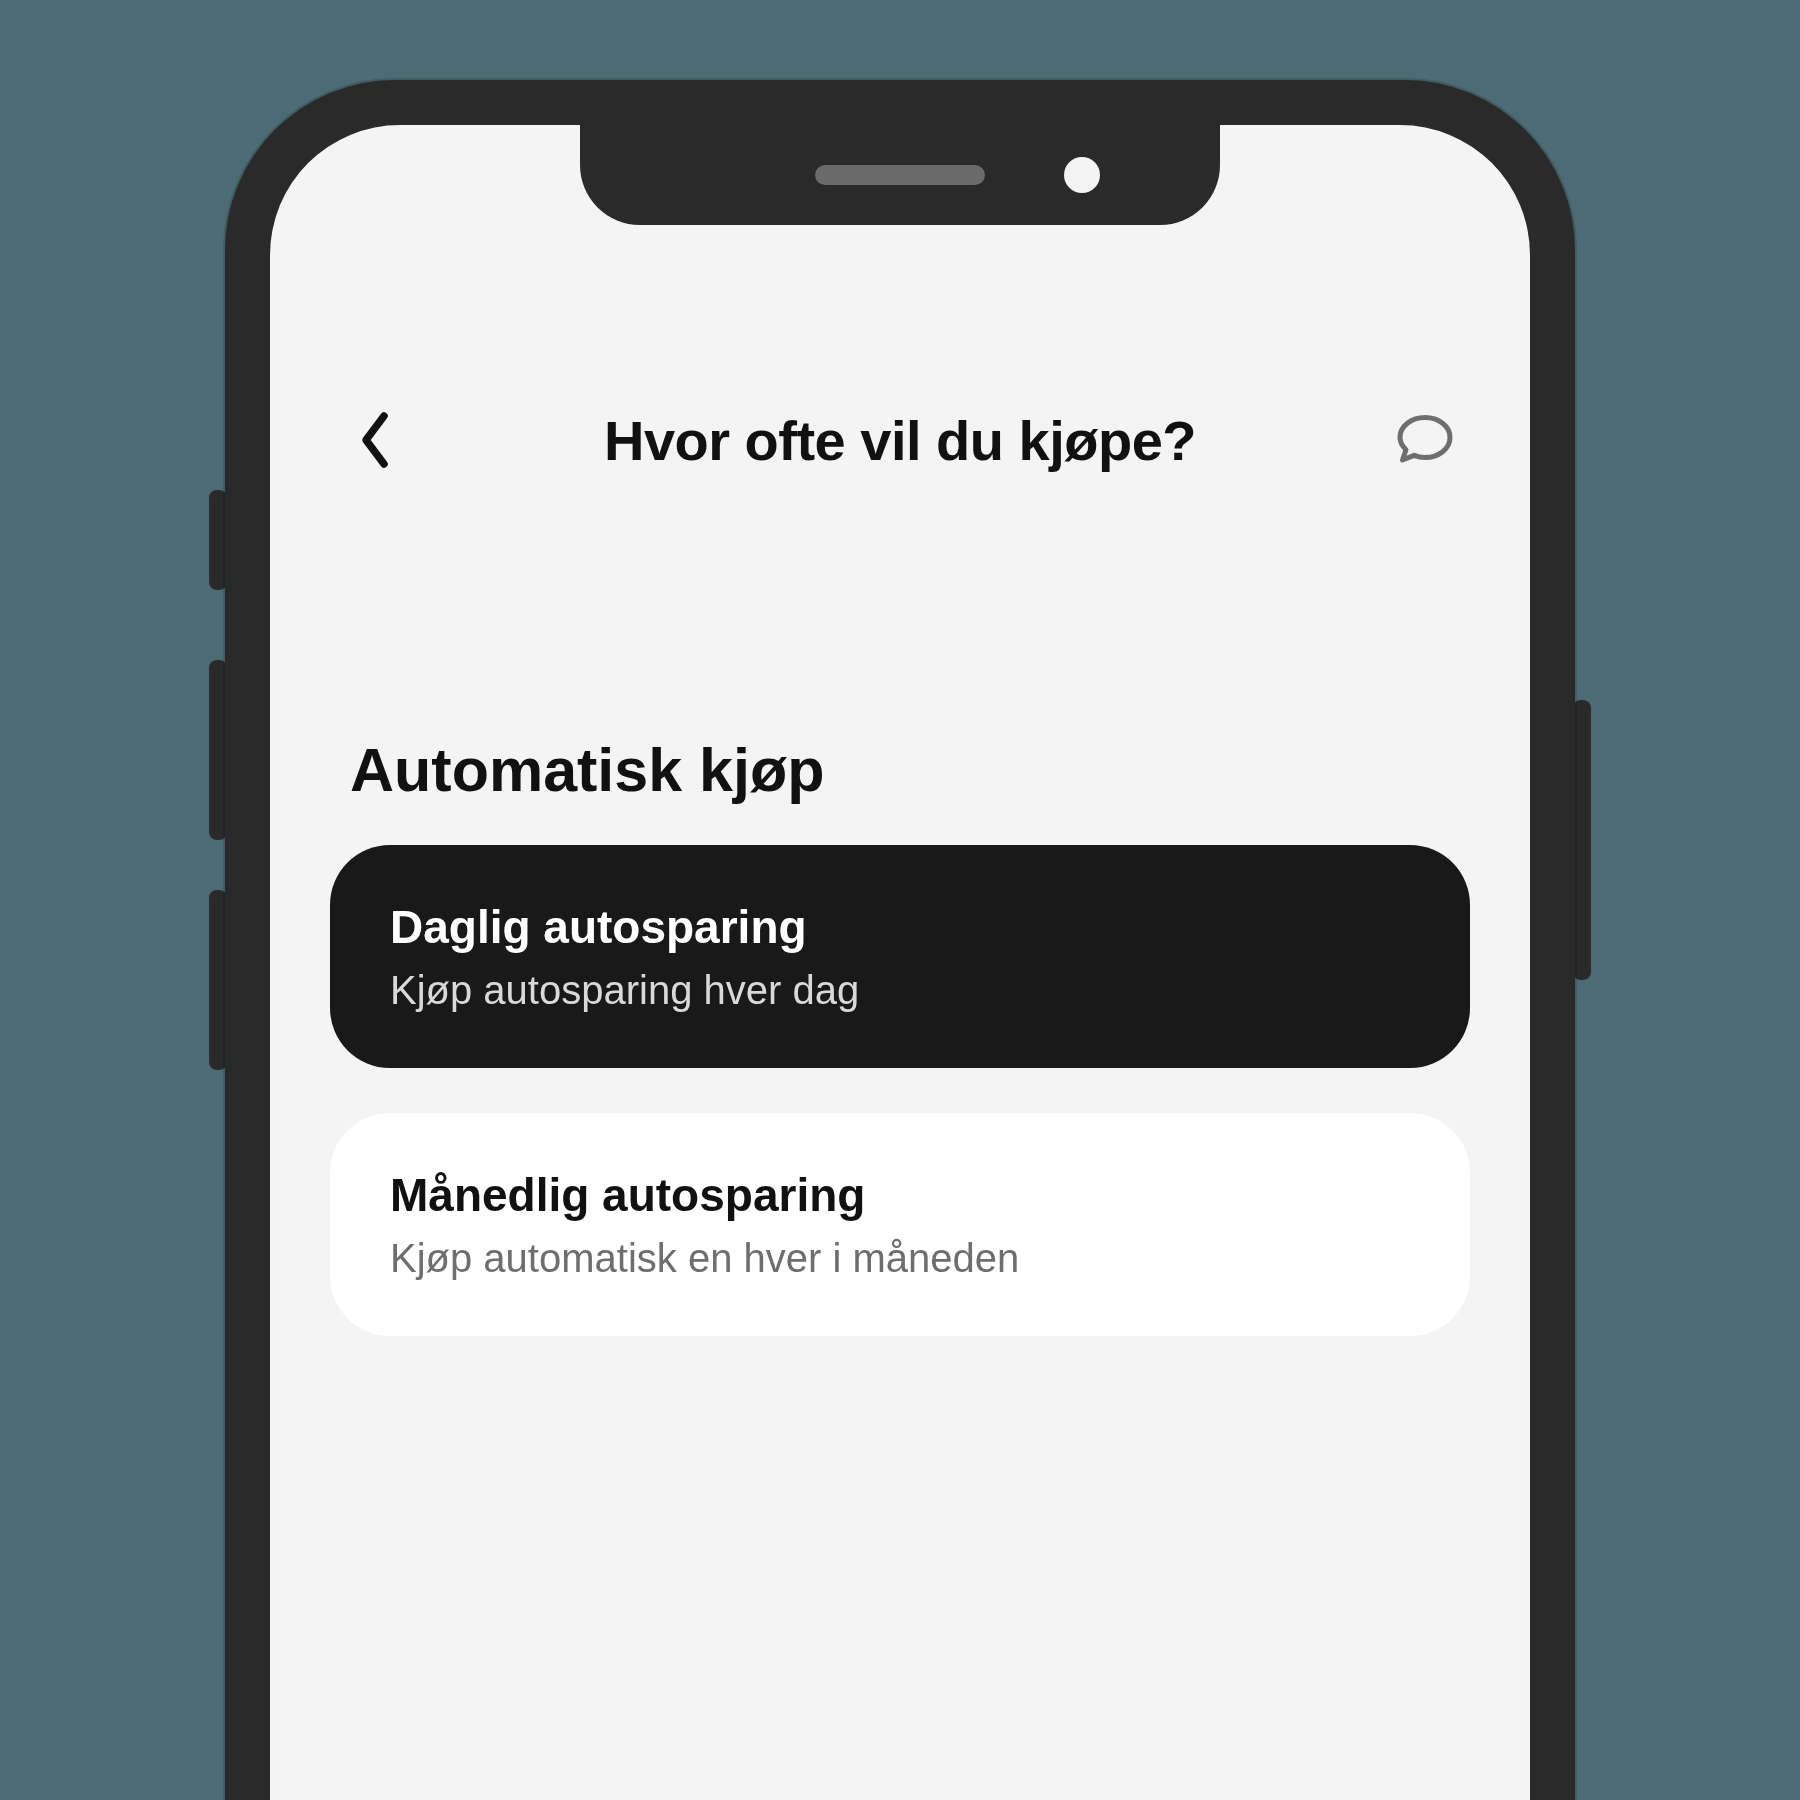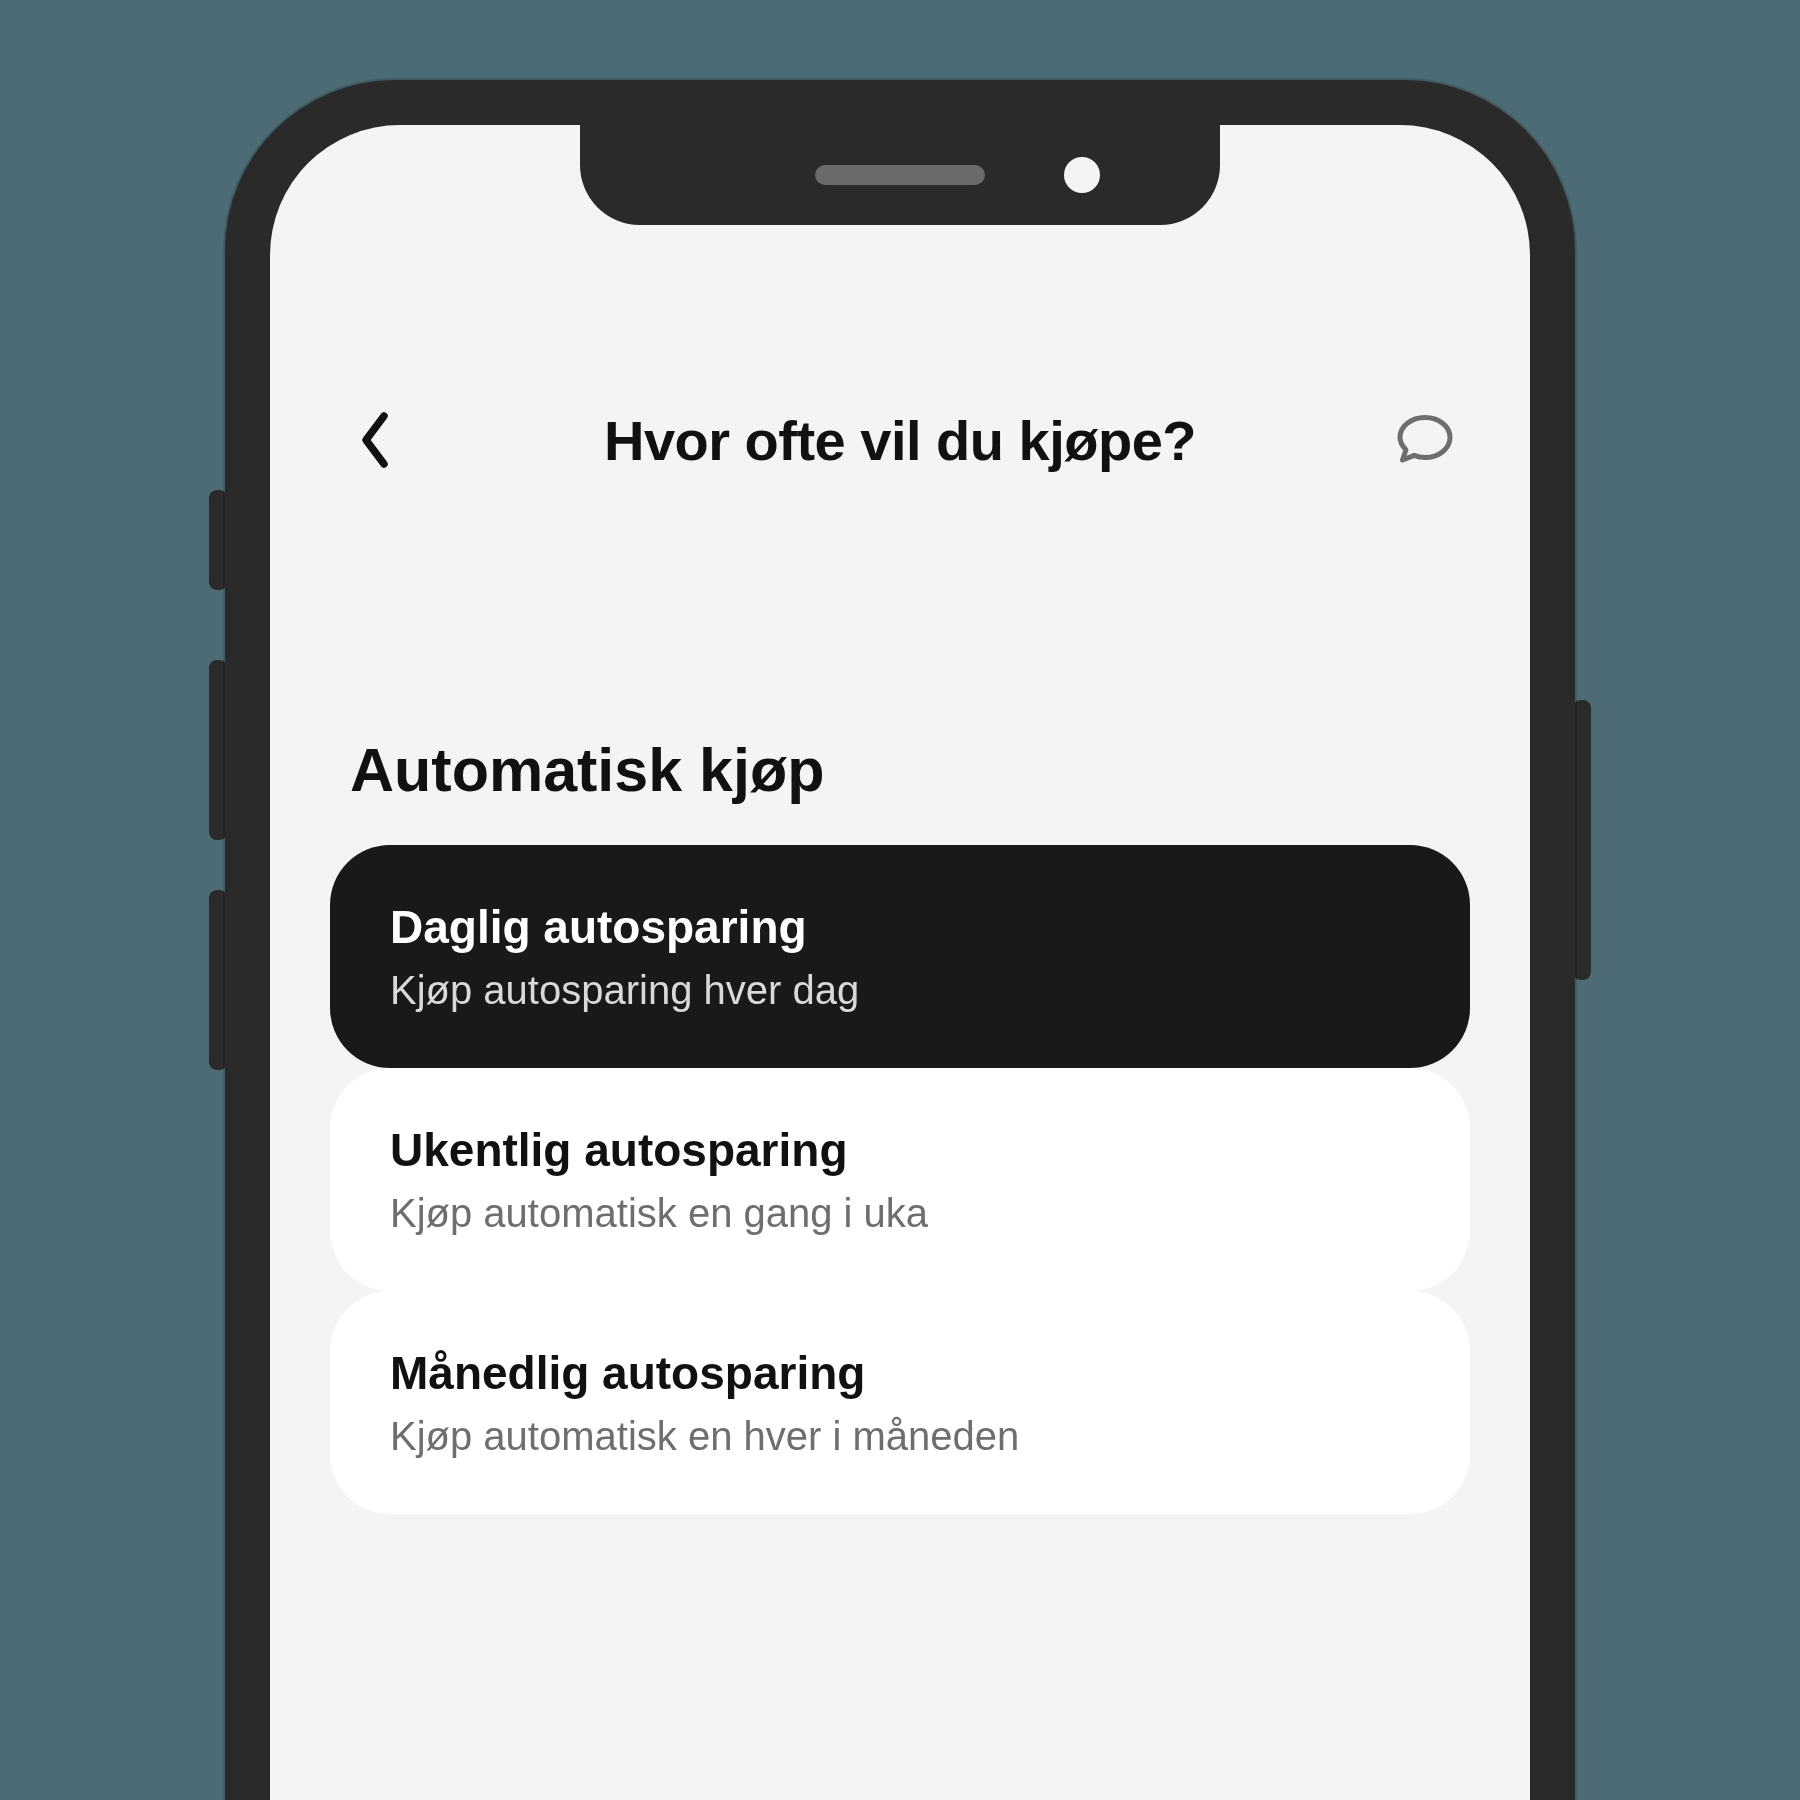--- a/index.html
+++ b/index.html
@@ -107,20 +107,21 @@
     .section-title {
       font-size: 61px;
       font-weight: 600;
       color: #111;
       padding: 0 20px;
       margin-bottom: 40px;
     }
     .option {
       border-radius: 60px;
       padding: 55px 60px;
+      margin-bottom: 45px;
       cursor: pointer;
     }
     .option.selected {
       background: #191919;
     }
     .option.unselected {
       background: #fff;
     }
     .option-title {
       font-size: 46px;
@@ -167,24 +168,20 @@
           </div>
         </div>
 
         <div class="section-title">Automatisk kjøp</div>
 
         <div class="option selected">
           <div class="option-title">Daglig autosparing</div>
           <div class="option-sub">Kjøp autosparing hver dag</div>
         </div>
 
-        <div class="option unselected">
-          <div class="option-title">Ukentlig autosparing</div>
-          <div class="option-sub">Kjøp automatisk en gang i uka</div>
-        </div>
 
         <div class="option unselected">
           <div class="option-title">Månedlig autosparing</div>
           <div class="option-sub">Kjøp automatisk en hver i måneden</div>
         </div>
 
       </div>
     </div>
   </div>
 </div>

